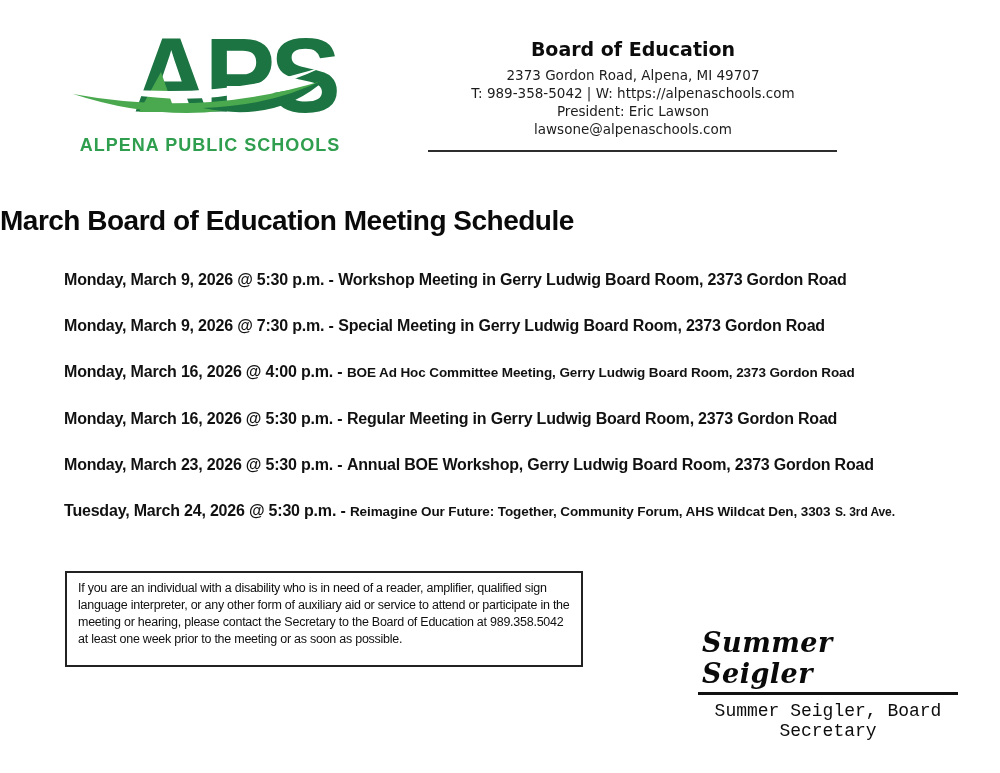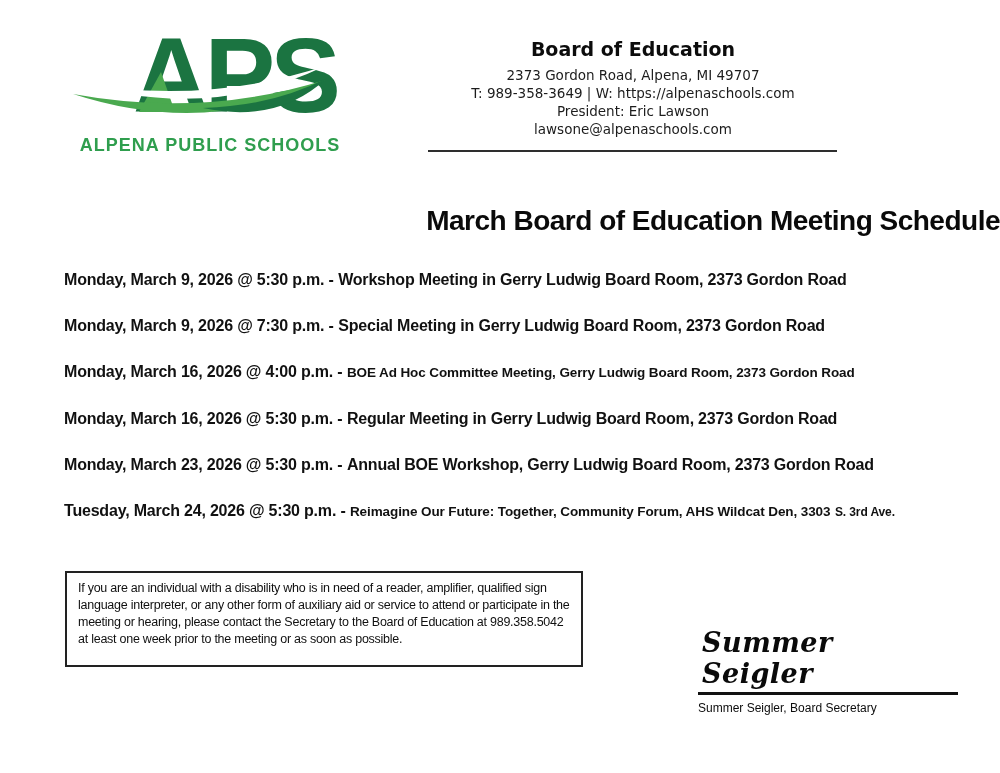--- a/index.html
+++ b/index.html
@@ -10,63 +10,63 @@
   .logo{position:absolute;left:73px;top:20px;width:274px;height:142px;}
 
   
   .contact{position:absolute;left:428px;top:38px;width:410px;text-align:center;}
   .contact .org{font-family:"DejaVu Sans",sans-serif;font-size:19px;font-weight:bold;
                 margin:0 0 6px 0;color:#0c0c0c;}
   .contact .line{font-family:"DejaVu Sans",sans-serif;font-size:13.5px;line-height:18px;color:#1c1c1c;}
   .divider{margin-top:12px;width:409px;border-bottom:2px solid #2e2e2e;height:0;}
 
   
-  .doc-title{position:absolute;left:0;top:205px;width:1000px;text-align:right;
+  .doc-title{position:absolute;left:0;top:205px;width:1000px;text-align:left;
              font-size:28px;font-weight:bold;letter-spacing:-0.5px;color:#0a0a0a;}
 
   
   .schedule{position:absolute;left:64px;top:270px;width:900px;}
   .sched-item{margin-bottom:26px;line-height:20px;white-space:nowrap;}
   .when{font-size:16px;font-weight:bold;letter-spacing:-0.2px;margin-top:45px;}
   .what{font-size:16px;font-weight:bold;letter-spacing:-0.2px;}
   .what.sm{font-size:13.5px;letter-spacing:-0.1px;}
   .what.strong{font-weight:700;font-size:12px;}
 
   
   .notice{position:absolute;left:65px;top:571px;width:518px;height:96px;box-sizing:border-box;
           border:2px solid #222;padding:7px 11px;background:#fff;}
   .notice p{margin:0;font-size:12.5px;line-height:17px;letter-spacing:-0.25px;color:#101010;}
 
   
   .signature{position:absolute;left:698px;top:627px;width:260px;}
   .sig-script{display:inline-block;font-family:"DejaVu Serif",serif;font-style:italic;
               font-weight:bold;font-size:27px;letter-spacing:0.5px;color:#0a0a0a;
               border-bottom:3px solid #111;padding:0 14px 3px 4px;}
-  .sig-label{margin-top:6px;font-family:Liberation Sans, sans-serif;font-size:12px;color:#0c0c0c;}
+  .sig-label{margin-top:6px;font-family:Liberation Mono, monospace;font-size:18px;color:#0c0c0c;text-align:center;}
 </style>
 </head>
 <body>
 
 <div class="page">
 
   <div class="logo">
     <svg viewBox="0 0 274 142" width="274" height="142">
       <text x="60" y="92" font-family="Liberation Sans, sans-serif" font-size="106" font-weight="bold" letter-spacing="-5" fill="#1b7441">APS</text>
       <polygon points="88,52 66,92 102,92" fill="#4aa94f"></polygon>
       <path d="M0 62 Q 130 86 252 46 Q 136 102 0 62 Z" fill="#ffffff"></path>
       <path d="M0 74 Q 130 98 252 60 Q 136 118 0 74 Z" fill="#4aa94f"></path>
       <path d="M130 88 Q 200 86 254 58 Q 205 104 130 88 Z" fill="#1b7441"></path>
       <text x="137" y="131" text-anchor="middle" font-family="Liberation Sans, sans-serif" font-size="18" font-weight="bold" letter-spacing="1" fill="#2f9e4e">ALPENA PUBLIC SCHOOLS</text>
     </svg>
   </div>
 
   <div class="contact">
     <div class="org">Board of Education</div>
     <div class="line">2373 Gordon Road, Alpena, MI 49707</div>
-    <div class="line">T: 989-358-3649 | W: https://alpenaschools.com</div>
+    <div class="line">T: 989-358-5042 | W: https://alpenaschools.com</div>
     <div class="line">President: Eric Lawson</div>
     <div class="line">lawsone@alpenaschools.com</div>
     <div class="divider"></div>
   </div>
 
   <div class="doc-title">March Board of Education Meeting Schedule</div>
 
   <div class="schedule">
     <div class="sched-item">
       <span class="when">Monday, March 9, 2026 @ 5:30 p.m. -</span>

